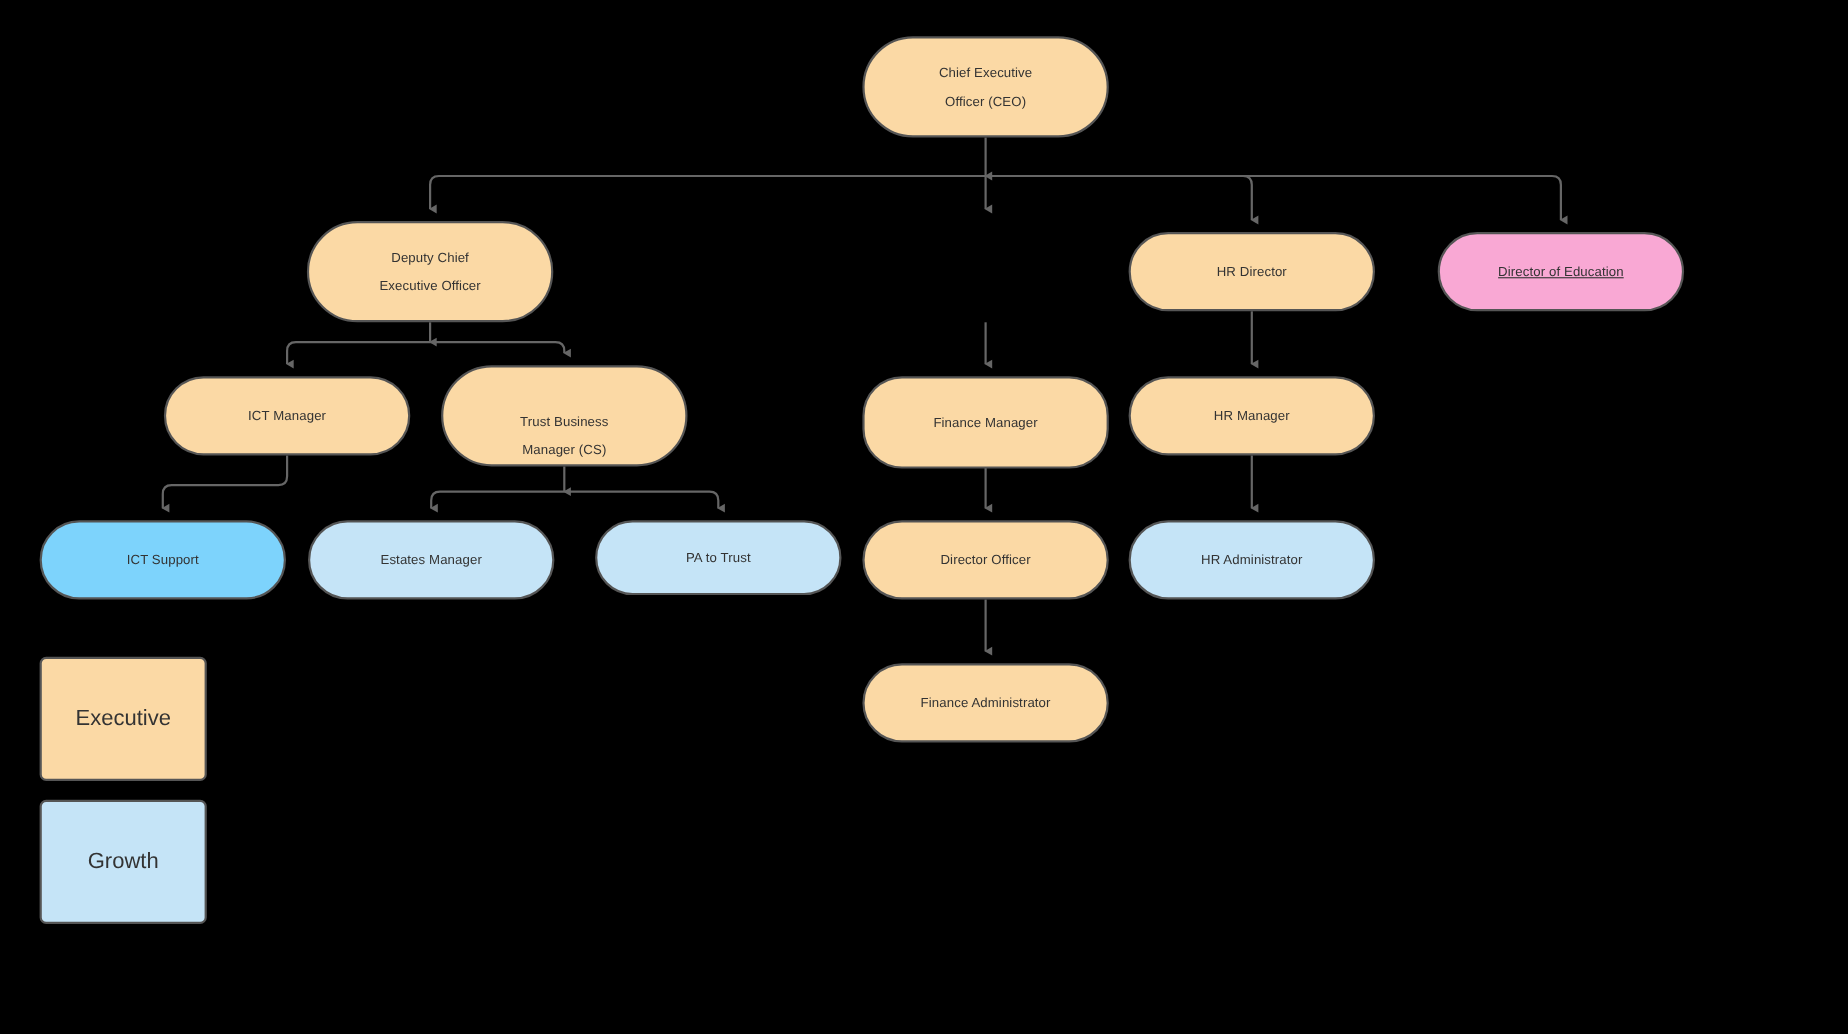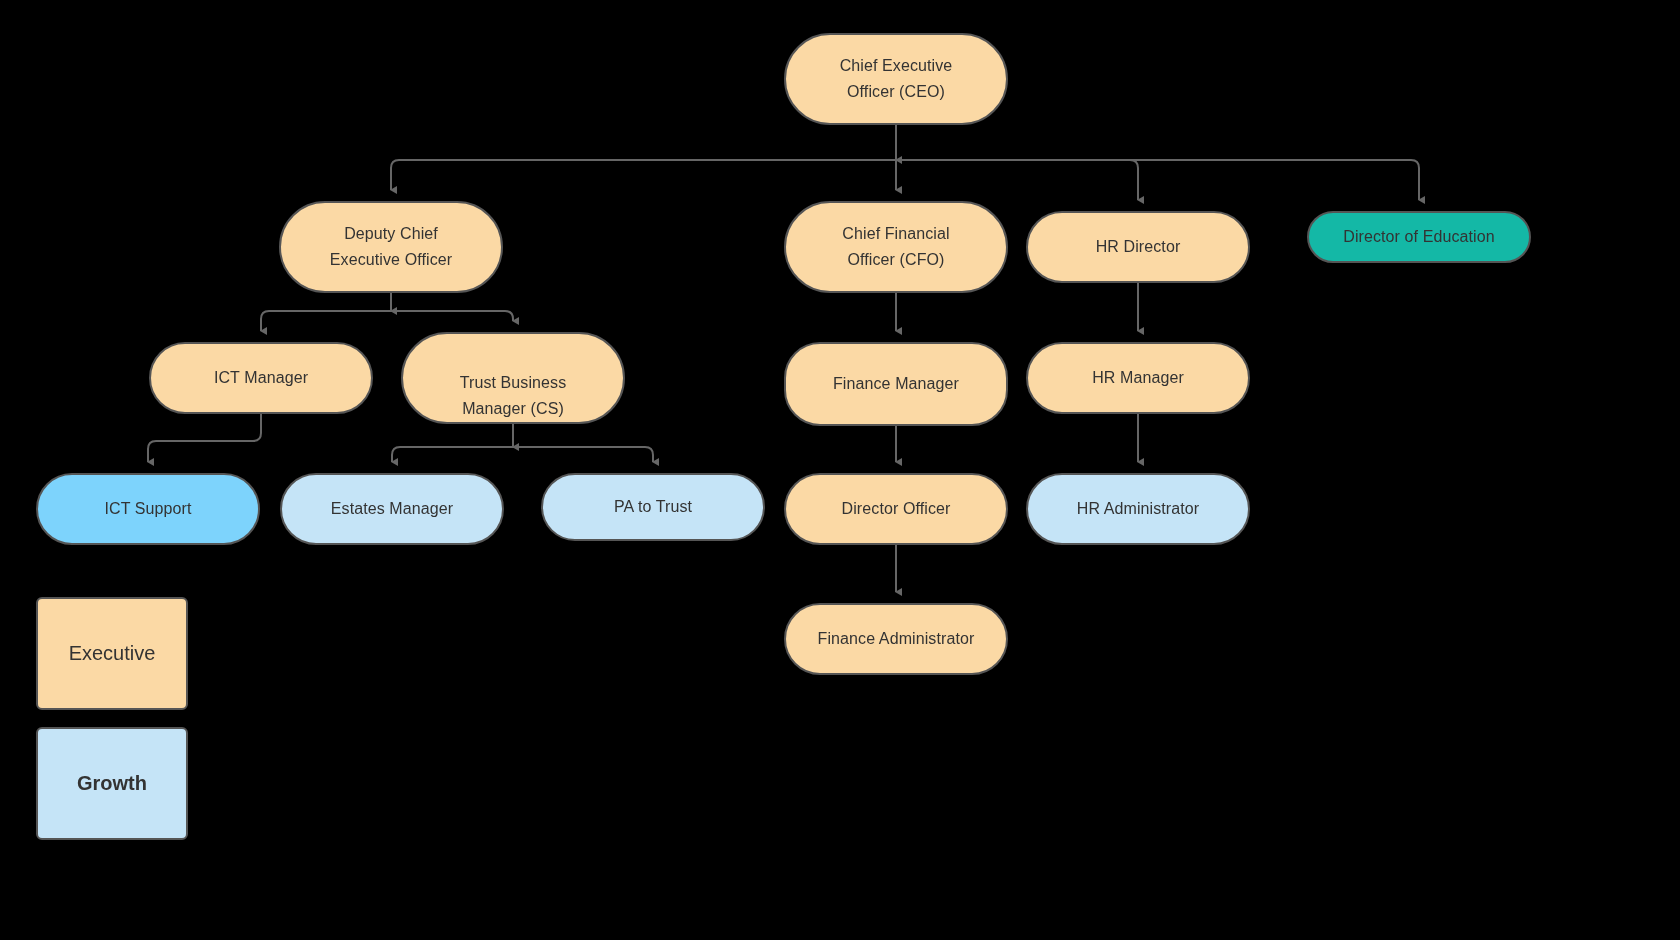--- a/index.html
+++ b/index.html
@@ -26,42 +26,42 @@
   .node {
     position: absolute;
     box-sizing: border-box;
     display: flex;
     align-items: center;
     justify-content: center;
     text-align: center;
     border: 2px solid #555555;
     border-radius: 44px;
     color: #333333;
-    font-size: 16px;
+    font-size: 12px;
     line-height: 26px;
     letter-spacing: 0.1px;
     white-space: pre-line;
     padding: 0 10px;
   }
   .node.existing { background: #FBD9A5; }
   .node.growth   { background: #C5E4F7; }
 
   .legend-box {
     position: absolute;
     box-sizing: border-box;
     display: flex;
     align-items: center;
     justify-content: center;
     border: 2px solid #555555;
     border-radius: 6px;
     color: #333333;
     font-size: 20px;
   }
   .legend-box.existing { background: #FBD9A5; }
-  .legend-box.growth   { background: #C5E4F7; font-weight: bold; }
+  .legend-box.growth   { background: #C5E4F7; }
 </style>
 </head>
 <body>
 
 <div id="canvas">
   <svg id="edges" viewBox="0 0 1680 940">
     <defs>
       <marker id="arrow" markerWidth="10" markerHeight="10" refX="5" refY="7" orient="auto" markerUnits="userSpaceOnUse">
         <path d="M1,1 L9,1 L5,8 Z" fill="#666666"></path>
       </marker>
@@ -88,28 +88,24 @@
   </svg>
 
   <div class="node existing" style="left: 784px; top: 33px; width: 224px; height: 92px; border-radius: 46px; background: rgb(251, 217, 165); border-color: rgb(85, 85, 85); color: rgb(51, 51, 51);">
     <span>Chief Executive
 Officer (CEO)</span>
   </div>
   <div class="node existing" style="left: 279px; top: 201px; width: 224px; height: 92px; border-radius: 46px; background: rgb(251, 217, 165); border-color: rgb(85, 85, 85); color: rgb(51, 51, 51);">
     <span>Deputy Chief
 Executive Officer</span>
   </div>
-  <div class="node existing" style="left: 784px; top: 201px; width: 224px; height: 92px; border-radius: 46px; background: rgb(251, 217, 165); border-color: rgb(85, 85, 85); color: rgb(51, 51, 51);">
-    <span>Chief Financial
-Officer (CFO)</span>
-  </div>
   <div class="node existing" style="left: 1026px; top: 211px; width: 224px; height: 72px; border-radius: 36px; background: rgb(251, 217, 165); border-color: rgb(85, 85, 85); color: rgb(51, 51, 51);">
     <span>HR Director</span>
   </div>
-  <div class="node existing" style="left: 1307px; top: 211px; width: 224px; height: 52px; border-radius: 36px; background: #14b8a6; border-color: rgb(85, 85, 85); color: rgb(51, 51, 51);">
+  <div class="node existing" style="left: 1307px; top: 211px; width: 224px; height: 72px; border-radius: 36px; background: #f9a8d4; border-color: rgb(85, 85, 85); color: rgb(51, 51, 51); text-decoration: underline;">
     <span>Director of Education</span>
   </div>
   <div class="node existing" style="left: 149px; top: 342px; width: 224px; height: 72px; border-radius: 36px; background: rgb(251, 217, 165); border-color: rgb(85, 85, 85); color: rgb(51, 51, 51);">
     <span>ICT Manager</span>
   </div>
   <div class="node existing" style="left: 401px; top: 332px; width: 224px; height: 92px; border-radius: 46px; background: rgb(251, 217, 165); border-color: rgb(85, 85, 85); color: rgb(51, 51, 51); align-items: flex-end;">
     <span>Trust Business
 Manager (CS)</span>
   </div>
   <div class="node existing" style="left: 784px; top: 342px; width: 224px; height: 84px; border-radius: 36px; background: rgb(251, 217, 165); border-color: rgb(85, 85, 85); color: rgb(51, 51, 51);">

